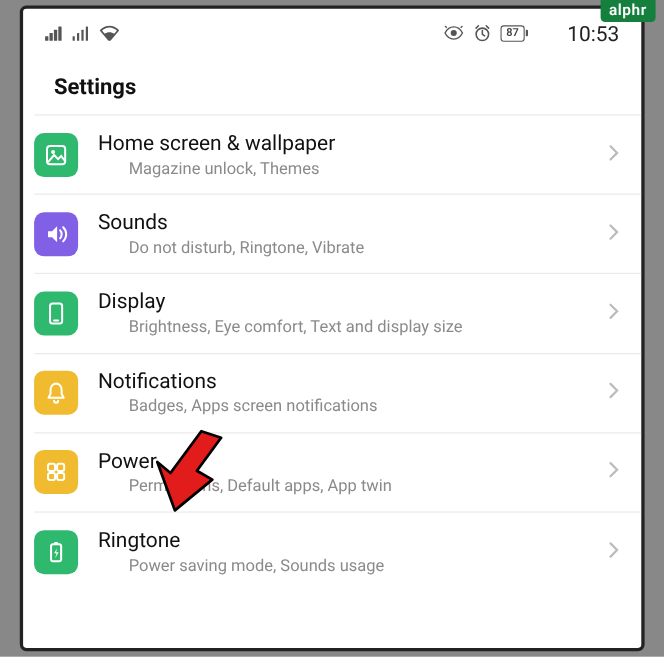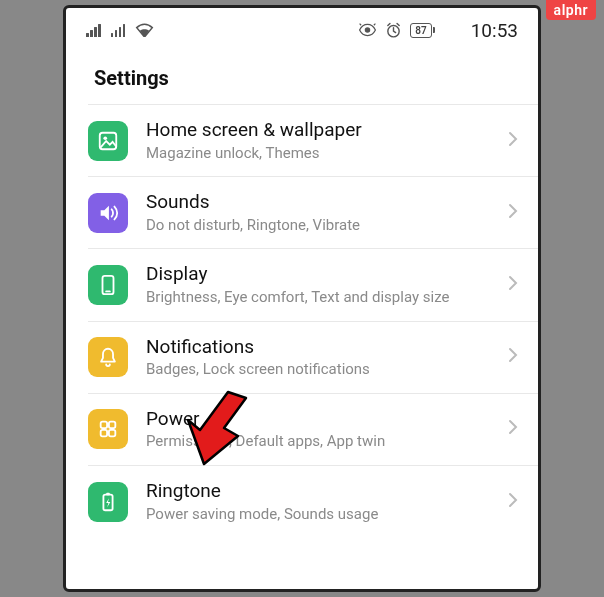--- a/index.html
+++ b/index.html
@@ -8,34 +8,34 @@
       background: #888;
       display: flex;
       justify-content: center;
       align-items: flex-start;
       padding: 0;
       width: 604px;
       height: 597px;
       position: relative;
     }
     .device-frame {
-      width: 478px;
+      width: 568px;
       height: 587px;
       background: #fff;
       border: 3px solid #222;
       border-radius: 6px;
       margin: 5px;
       overflow: hidden;
       position: relative;
     }
     .watermark {
       position: absolute;
       top: 0;
       right: 8px;
-      background: #ef4444;
+      background: #15803d;
       color: #fff;
       font-size: 14px;
       font-weight: 600;
       padding: 2px 8px;
       border-radius: 0 0 4px 4px;
       letter-spacing: 0.5px;
       z-index: 100;
     }
     .status-bar {
       display: flex;
@@ -86,21 +86,21 @@
       font-weight: 400;
       margin-left: 28px;
     }
     .page-title {
       font-size: 20px;
       font-weight: 700;
       color: #111;
       padding: 18px 28px 14px 28px;
     }
     .settings-list {
-      padding: 0 0 0 22px;
+      padding: 0 0 0 10px;
     }
     .settings-item {
       display: flex;
       align-items: center;
       padding: 13px 20px 13px 0;
       border-top: 1px solid #e8e8e8;
       cursor: pointer;
     }
     .settings-item:first-child { border-top: 1px solid #e8e8e8; }
     .item-icon-box {
@@ -118,20 +118,21 @@
       font-size: 19px;
       color: #111;
       font-weight: 400;
       line-height: 1.3;
     }
     .item-subtitle {
       font-size: 15px;
       color: #8a8a8a;
       line-height: 1.3;
       margin-top: 1px;
+      margin-left: 28px;
     }
     .chevron {
       color: #bbb;
       flex-shrink: 0;
     }
     .big-arrow {
       position: absolute;
       left: 112px;
       top: 378px;
       z-index: 50;
@@ -253,21 +254,21 @@
 
     <div class="settings-item">
       <div class="item-icon-box" style="background:#f0bb2e">
         <svg width="22" height="22" viewBox="0 0 24 24">
             <path d="M12 3 C9 3 6.5 5.5 6.5 9 L6.5 13 L4.5 17 L19.5 17 L17.5 13 L17.5 9 C17.5 5.5 15 3 12 3 Z" fill="none" stroke="#fff" stroke-width="2" stroke-linejoin="round"></path>
             <path d="M10 20 C10 21 11 22 12 22 C13 22 14 21 14 20" stroke="#fff" stroke-width="2" fill="none" stroke-linecap="round"></path>
           </svg>
       </div>
       <div class="item-body">
         <div class="item-title">Notifications</div>
-        <div class="item-subtitle">Badges, Lock screen notifications</div>
+        <div class="item-subtitle">Badges, Apps screen notifications</div>
       </div>
       <span class="chevron">
         <svg width="10" height="16" viewBox="0 0 10 16">
             <path d="M2 2 L8 8 L2 14" stroke="#bbb" stroke-width="2" fill="none" stroke-linecap="round"></path>
           </svg>
       </span>
     </div>
 
     <div class="settings-item">
       <div class="item-icon-box" style="background:#f0bb2e">

